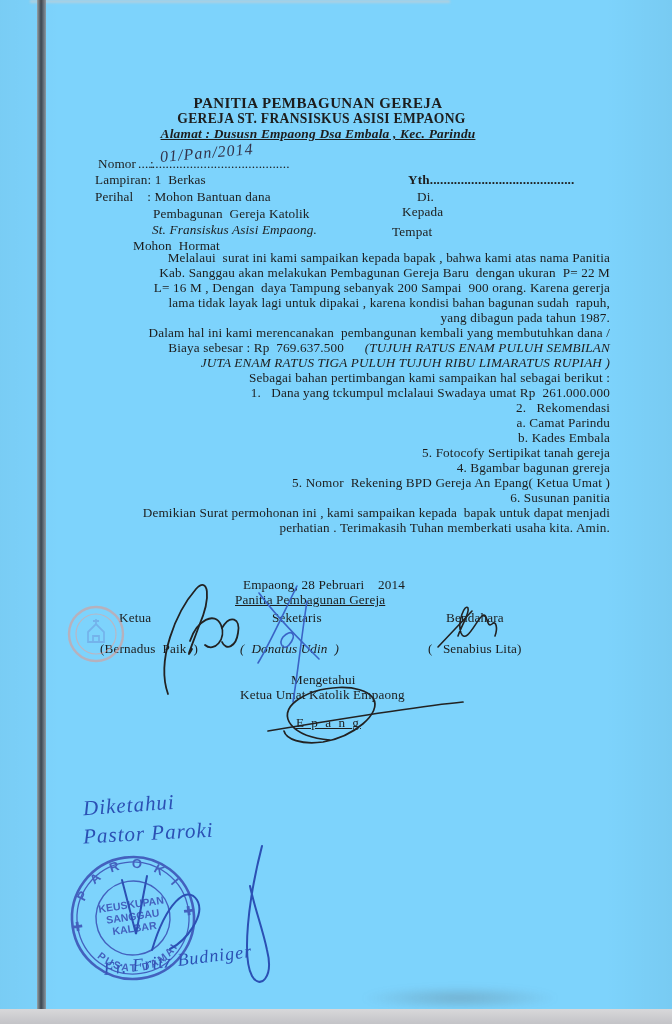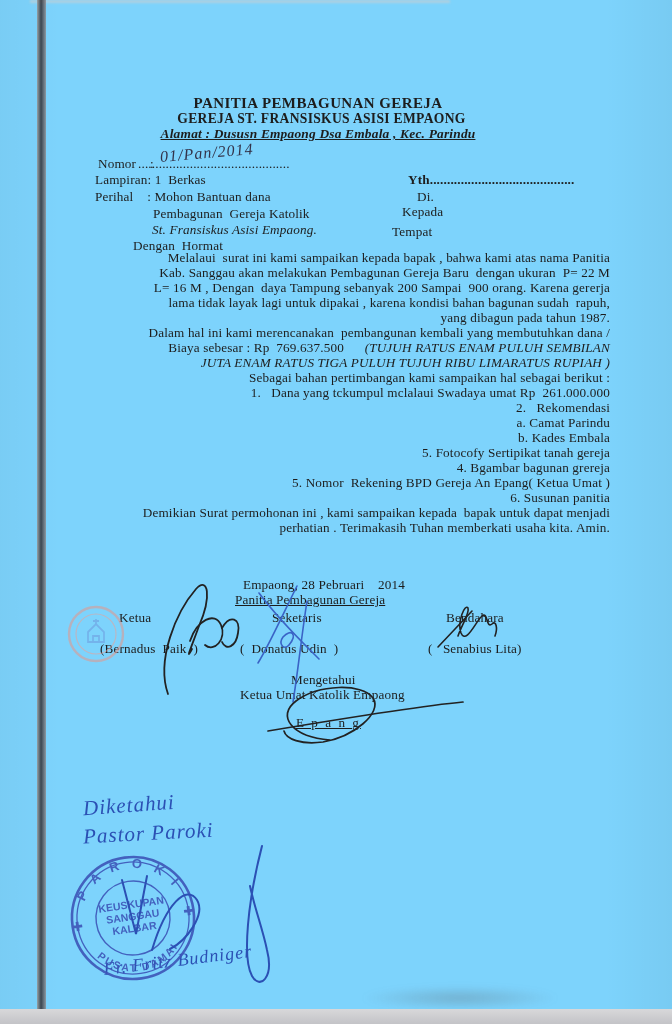--- a/index.html
+++ b/index.html
@@ -56,21 +56,21 @@
   <div class="t serif13" style="left:95px;top:172px;">Lampiran: 1  Berkas</div>
   <div class="t serif13" style="left:408px;top:172px;font-weight:bold;">Yth..........................................</div>
 
   <div class="t serif13" style="left:95px;top:189px;">Perihal    : Mohon Bantuan dana</div>
   <div class="t serif13" style="left:417px;top:189px;">Di.</div>
 
   <div class="t serif13" style="left:153px;top:206px;">Pembagunan  Gereja Katolik</div>
   <div class="t serif13" style="left:392px;top:224px;">Tempat</div>
 
   <div class="t serif13 i" style="left:152px;top:222px;">St. Fransiskus Asisi Empaong.</div>
-  <div class="t serif13" style="left:133px;top:238px;">Dengan  Hormat</div>
+  <div class="t serif13" style="left:133px;top:238px;">Mohon  Hormat</div>
 
   <div class="bodyblock">
     <div>Melalaui  surat ini kami sampaikan kepada bapak , bahwa kami atas nama Panitia</div>
     <div>Kab. Sanggau akan melakukan Pembagunan Gereja Baru  dengan ukuran  P= 22 M</div>
     <div> L= 16 M , Dengan  daya Tampung sebanyak 200 Sampai  900 orang. Karena gererja</div>
     <div>lama tidak layak lagi untuk dipakai , karena kondisi bahan bagunan sudah  rapuh,</div>
     <div>yang dibagun pada tahun 1987.</div>
     <div>Dalam hal ini kami merencanakan  pembangunan kembali yang membutuhkan dana /</div>
     <div><span>Biaya sebesar : Rp  769.637.500      </span><span class="i">(TUJUH RATUS ENAM PULUH SEMBILAN</span></div>
     <div class="i">JUTA ENAM RATUS TIGA PULUH TUJUH RIBU LIMARATUS RUPIAH )</div>
@@ -88,21 +88,21 @@
   </div>
 
   <div class="t serif13" style="left:243px;top:577px;">Empaong, 28 Pebruari    2014</div>
   <div class="t serif13 u" style="left:235px;top:592px;">Panitia Pembagunan Gereja</div>
 
   <div class="t serif13" style="left:119px;top:610px;text-align:center;">Ketua</div>
   <div class="t serif13" style="left:272px;top:610px;">Seketaris</div>
   <div class="t serif13" style="left:446px;top:610px;">Bendahara</div>
 
   <div class="t serif13" style="left:100px;top:641px;">(Bernadus  Paik  )</div>
-  <div class="t serif13" style="left:240px;top:641px;">(  Donatus Udin  )</div>
+  <div class="t serif13" style="left:240px;top:641px;font-style:italic;">(  Donatus Udin  )</div>
   <div class="t serif13" style="left:428px;top:641px;">(   Senabius Lita)</div>
 
   <div class="t serif13" style="left:291px;top:672px;">Mengetahui</div>
   <div class="t serif13" style="left:240px;top:687px;">Ketua Umat Katolik Empaong</div>
   <div class="t serif13 u" style="left:296px;top:715px;letter-spacing:2px;">E p a n g</div>
 
   <div class="t hand-blue" style="left:83px;top:793px;font-size:21px;transform:rotate(-4deg);">Diketahui</div>
   <div class="t hand-blue" style="left:83px;top:821px;font-size:21px;transform:rotate(-3deg);">Pastor Paroki</div>
   <div class="t hand-blue" style="left:103px;top:950px;font-size:18px;transform:rotate(-7deg);">Fr. Fritz Budniger</div>
 

